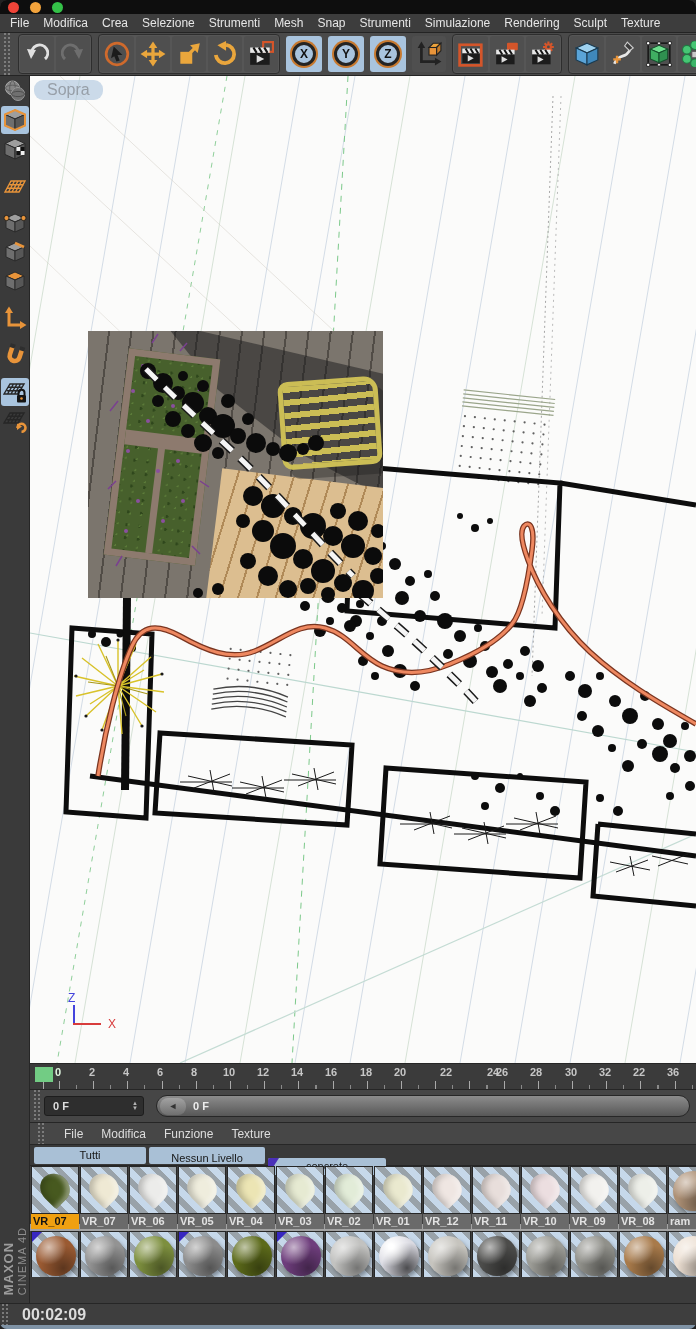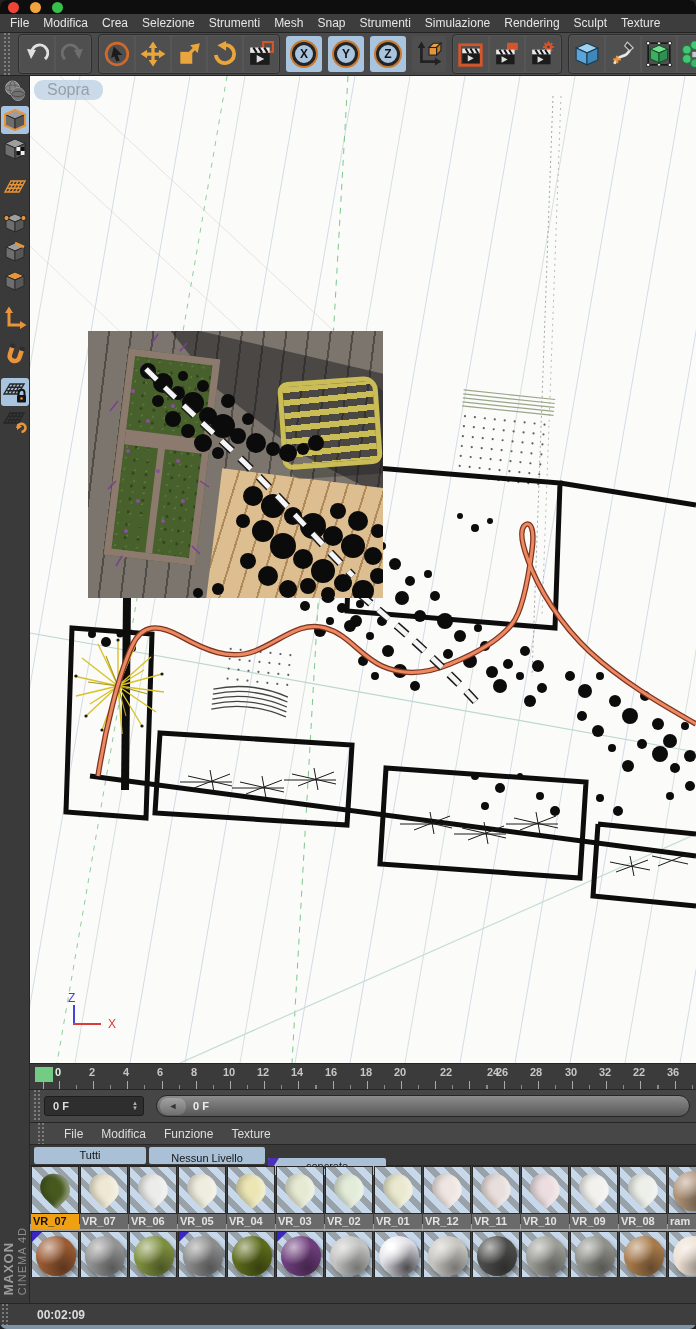--- a/index.html
+++ b/index.html
@@ -109,21 +109,21 @@
   .ball { position:absolute; left:4px; top:4px; width:40px; height:40px; border-radius:50%;
           background:radial-gradient(circle at 32% 28%, rgba(255,255,255,.62), rgba(255,255,255,0) 44%),
                      radial-gradient(circle at 68% 80%, rgba(0,0,0,.4), rgba(0,0,0,0) 55%), var(--c);
           box-shadow:2px 3px 4px rgba(0,0,0,.35); }
   .ball.chrome { background:radial-gradient(circle at 30% 26%, #fff 6%, rgba(255,255,255,0) 50%),
                  radial-gradient(circle at 70% 80%, rgba(0,0,0,.65), rgba(0,0,0,0) 60%), var(--c); }
   .bcorner { position:absolute; left:0; top:0; width:0; height:0; border-top:10px solid #3828c0; border-right:10px solid transparent; z-index:2; }
 
   
   .statusbar { display:flex; align-items:center; height:22px; background:#3e3e3e; border-top:1px solid #262626; }
-  .statusbar .time { color:#dcdcdc; font-size:12px; font-weight:bold; margin-left:27px; }
+  .statusbar .time { color:#dcdcdc; font-size:16px; font-weight:bold; margin-left:12px; }
   .bottomstrip { height:4px; background:#7f93a6; }
 </style>
 </head>
 <body>
 
 <div class="window">
 
   <div class="titlebar">
     <span class="tl red"></span>
     <span class="tl yellow"></span>

